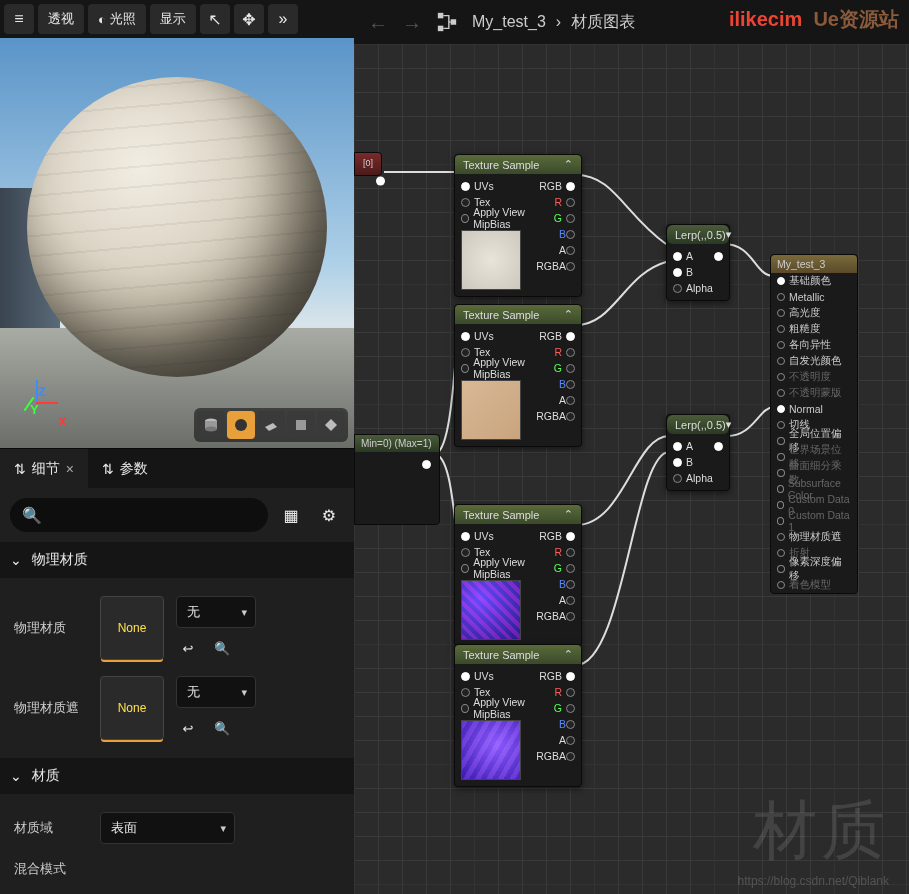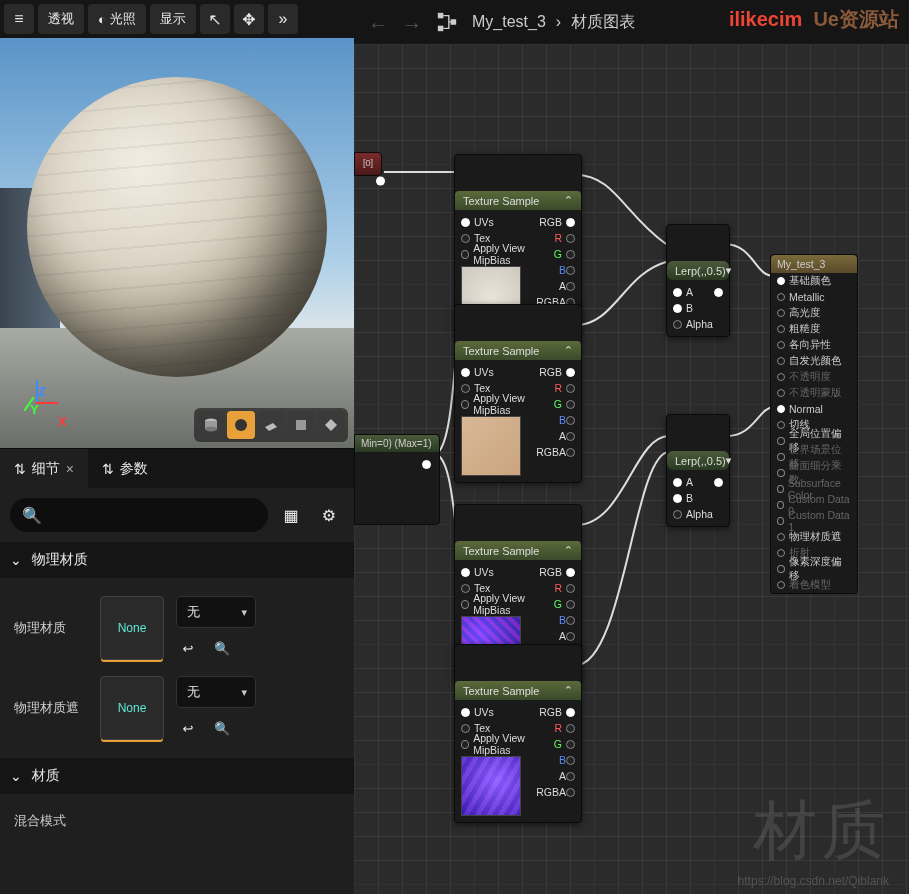--- a/index.html
+++ b/index.html
@@ -41,21 +41,21 @@
 
 .details { flex:1; background:#1f1f1f; overflow-y:auto; color:#e8e8e8; }
 .search-row { display:flex; align-items:center; gap:8px; padding:10px 10px; }
 .search-box { flex:1; height:34px; background:#0e0e0e; border-radius:17px; display:flex; align-items:center; padding:0 12px; gap:8px; }
 .search-box input { flex:1; background:transparent; border:none; outline:none; color:#ccc; font-size:14px; }
 .icon-sq { width:30px; height:30px; display:flex; align-items:center; justify-content:center; cursor:pointer; color:#e8e8e8; border-radius:4px; }
 .section-hdr { height:36px; background:#151515; display:flex; align-items:center; padding:0 10px; gap:10px; font-size:14px; cursor:pointer; }
 .section-body { padding: 10px 14px; }
 .prop-row { display:flex; align-items:center; gap:12px; padding:8px 0; font-size:13px; }
 .prop-label { width:74px; color:#ccc; }
-.thumb-slot { width:64px; height:64px; background:#2a2a2a; border:1px solid #444; border-radius:4px; display:flex; align-items:center; justify-content:center; color:#5eead4; font-size:12px; box-shadow: 0 3px 0 -1px #e8a13a; }
+.thumb-slot { width:64px; height:64px; background:#2a2a2a; border:1px solid #444; border-radius:4px; display:flex; align-items:center; justify-content:center; color:#fde047; font-size:12px; box-shadow: 0 3px 0 -1px #e8a13a; }
 .prop-col { display:flex; flex-direction:column; gap:8px; }
 .dropdown { background:#111; border:1px solid #333; border-radius:4px; padding:6px 30px 6px 10px; font-size:13px; color:#e8e8e8; position:relative; min-width:80px; cursor:pointer; }
 .dropdown::after { content:"▾"; position:absolute; right:8px; top:50%; transform:translateY(-50%); color:#ccc; font-size:11px; }
 .mini-icons { display:flex; gap:10px; }
 .mini-icon { width:24px; height:24px; display:flex; align-items:center; justify-content:center; cursor:pointer; color:#e8e8e8; }
 .dropdown.wide { min-width:135px; }
 
 
 .graph-toolbar { height:44px; background:#151515; display:flex; align-items:center; gap:14px; padding:0 14px; }
 .nav-arrow { color:#555; font-size:20px; cursor:pointer; }
@@ -64,21 +64,21 @@
 .watermark-top { position:absolute; right:10px; top:6px; font-size:20px; font-weight:bold; }
 .wm-red { color:#e43; }
 .wm-brown { color:#8a5a3a; }
 .graph { position:absolute; inset:44px 0 0 0; background:#2b2b2b; background-image: linear-gradient(#333 1px, transparent 1px), linear-gradient(90deg, #333 1px, transparent 1px), linear-gradient(#3a3a3a 1px, transparent 1px), linear-gradient(90deg, #3a3a3a 1px, transparent 1px); background-size: 120px 120px, 120px 120px, 24px 24px, 24px 24px; }
 .graph svg.wires { position:absolute; inset:0; width:100%; height:100%; pointer-events:none; }
 .watermark-big { position:absolute; right:20px; bottom:20px; font-size:64px; color:rgba(180,180,180,0.18); font-weight:300; letter-spacing:4px; }
 .watermark-url { position:absolute; right:20px; bottom:6px; font-size:12px; color:rgba(200,200,200,0.25); }
 
 
 .node { position:absolute; background:#1a1a1a; border:1px solid #0a0a0a; border-radius:4px; box-shadow: 0 2px 6px rgba(0,0,0,0.5); font-size:10.5px; color:#ddd; }
-.node-hdr { background: linear-gradient(180deg, #5a6a3a, #3a4a2a); padding:3px 8px; border-radius:4px 4px 0 0; display:flex; align-items:center; justify-content:space-between; font-size:11px;margin-top:36px; }
+.node-hdr { background: linear-gradient(180deg, #5a6a3a, #3a4a2a); padding:3px 8px; border-radius:4px 4px 0 0; display:flex; align-items:center; justify-content:space-between; font-size:11px; }
 .node-hdr.lerp { background: linear-gradient(180deg, #4a5a3a, #2a3a22); border-radius: 6px; }
 .node-body { padding:4px 6px; }
 .pin-row { display:flex; justify-content:space-between; align-items:center; height:16px; }
 .pin-left, .pin-right { display:flex; align-items:center; gap:4px; }
 .pin-dot { width:9px; height:9px; border-radius:50%; border:1px solid #888; background:#222; }
 .pin-dot.on { background:#fff; border-color:#fff; }
 .pin-r { color:#ff5a5a; } .pin-g { color:#5aff5a; } .pin-b { color:#5a8aff; }
 .tex-preview { width:60px; height:60px; margin:4px auto 2px; border:1px solid #444; }
 .tex1 { background: radial-gradient(circle, #e8e4da, #ccc8be); }
 .tex2 { background: linear-gradient(135deg, #d9b896, #c9a47e); }
@@ -208,20 +208,24 @@
             </div>
           </div>
         </div>
       </div>
       <div class="section-hdr">
         <span>⌄</span>
         <span>材质</span>
       </div>
       <div class="section-body">
         <div class="prop-row">
+          <div class="prop-label">材质域</div>
+          <div class="dropdown wide">表面</div>
+        </div>
+        <div class="prop-row">
           <div class="prop-label">混合模式</div>
         </div>
 
       </div>
     </div>
   </div>
 
   <div class="right-panel">
     <div class="graph-toolbar">
       <span class="nav-arrow">←</span>

